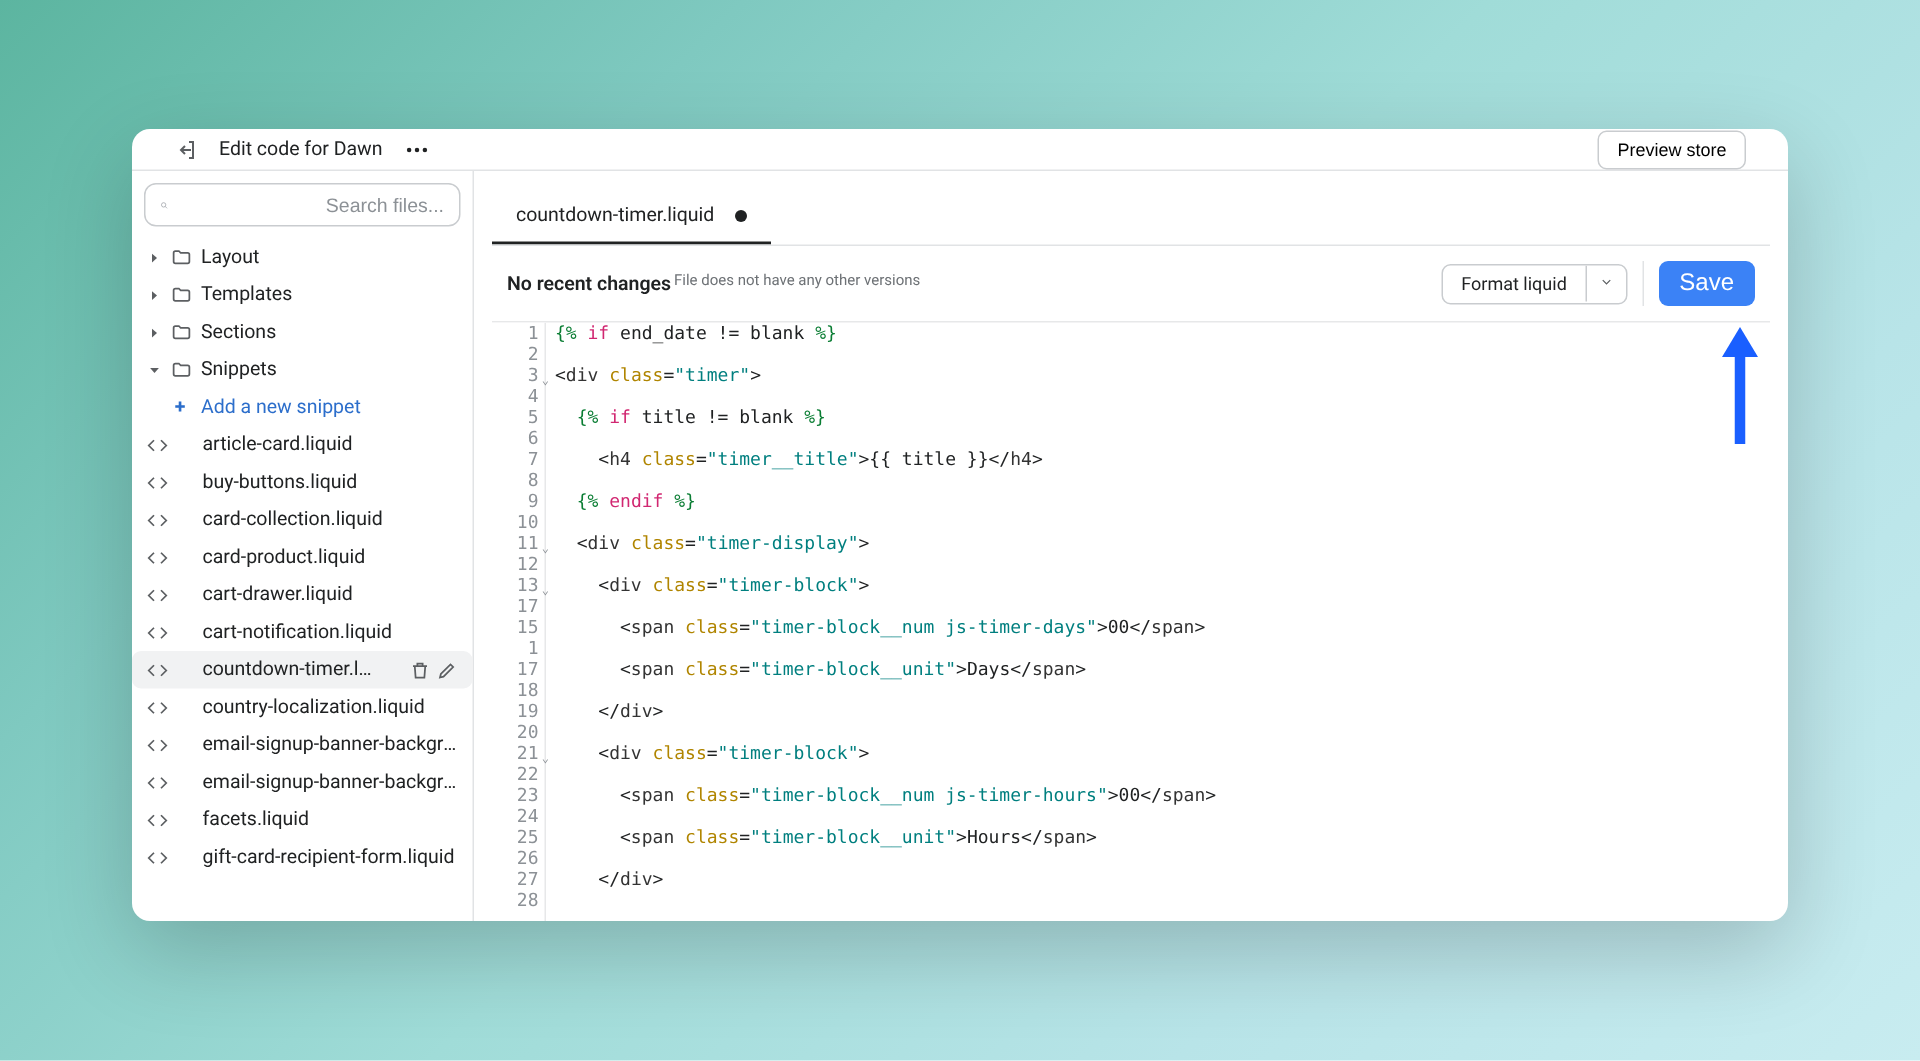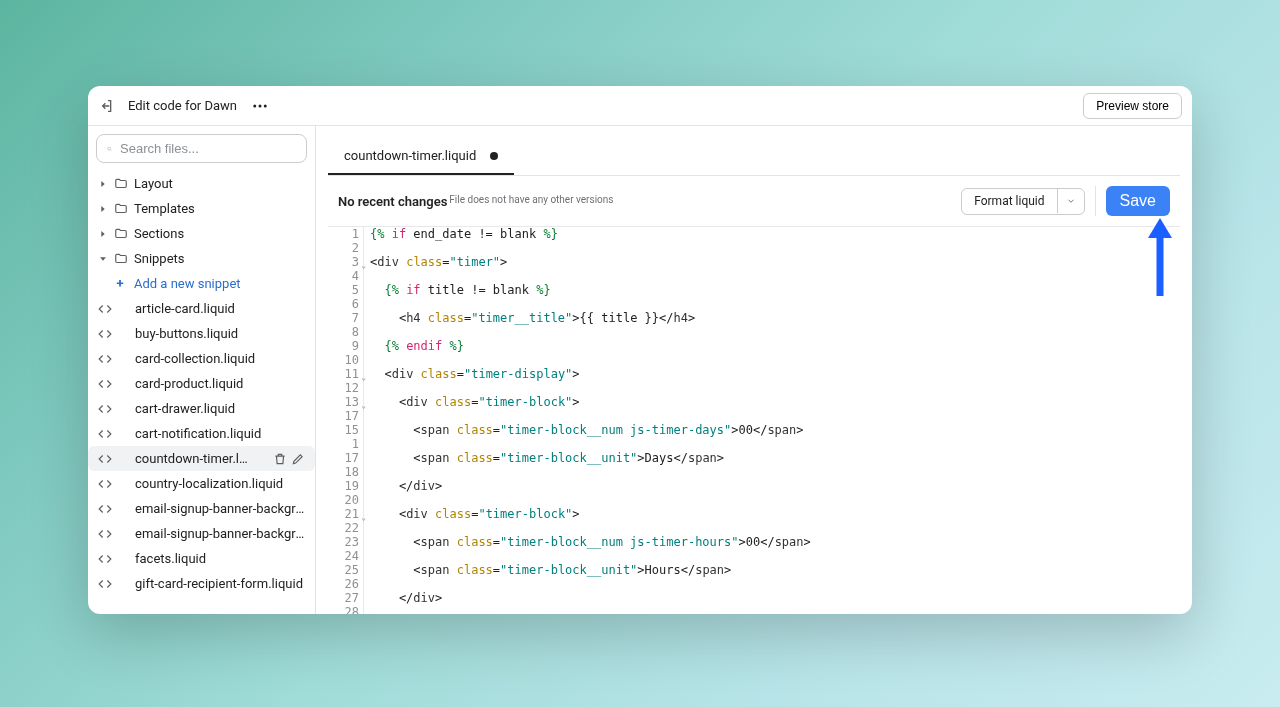--- a/index.html
+++ b/index.html
@@ -7,43 +7,43 @@
   font-family: -apple-system, BlinkMacSystemFont, "Segoe UI", Roboto, sans-serif;
   background: linear-gradient(135deg, #5cb5a0 0%, #7fc9c0 25%, #a0dcd8 50%, #b8e4e8 75%, #c8ecf0 100%);
   width: 1280px; height: 707px; overflow: hidden; font-size: 13px; color: #202223;
 }
 .window {
   position: absolute; left: 88px; top: 86px; width: 1104px; height: 528px;
   background: #fff; border-radius: 12px; box-shadow: 0 20px 60px rgba(0,0,0,0.2);
   display: flex; flex-direction: column; overflow: hidden;
 }
 .titlebar {
-  display: flex; align-items: center; padding: 8px 10px; border-bottom: 1px solid #e1e3e5;
-  height: 40px;
+  display: flex; align-items: center; padding: 8px 28px; border-bottom: 1px solid #e1e3e5;
+  height: 28px;
 }
 .exit-icon { width: 16px; height: 16px; stroke: #5c5f62; fill: none; margin-right: 14px; }
 .title-text { color: #202223; font-size: 13px; }
 .more-icon { width: 18px; height: 18px; margin-left: 14px; fill: #202223; }
 .spacer { flex: 1; }
 .preview-btn {
   border: 1px solid #c9cccf; border-radius: 6px; background: #fff;
   padding: 5px 12px; font-size: 12px; cursor: pointer; text-align: center;
 }
 .workspace { flex: 1; display: flex; overflow: hidden; }
 .sidebar {
   width: 228px; border-right: 1px solid #e1e3e5; display: flex; flex-direction: column;
   overflow: hidden;
 }
 .search-wrap { padding: 8px; }
 .search-box {
   display: flex; align-items: center; border: 1px solid #c9cccf; border-radius: 8px;
   padding: 6px 10px; gap: 8px;
 }
 .search-box input {
-  border: none; outline: none; font-size: 13px; flex: 1; color: #202223; background: transparent;
+  border: none; outline: none; font-size: 13px; flex: 1; color: #202223; background: transparent; text-align: right;
 }
 .search-box input::placeholder { color: #8c9196; }
 .search-icon { width: 14px; height: 14px; stroke: #8c9196; fill: none; }
 .tree { flex: 1; overflow-y: auto; padding-bottom: 4px; }
 .folder-row {
   display: flex; align-items: center; padding: 5px 10px; gap: 6px; cursor: pointer;
 }
 .chevron { width: 10px; height: 10px; fill: #5c5f62; flex-shrink: 0; }
 .folder-icon { width: 14px; height: 14px; fill: none; stroke: #5c5f62; flex-shrink: 0; }
 .folder-label { font-size: 13px; text-align: right; }

